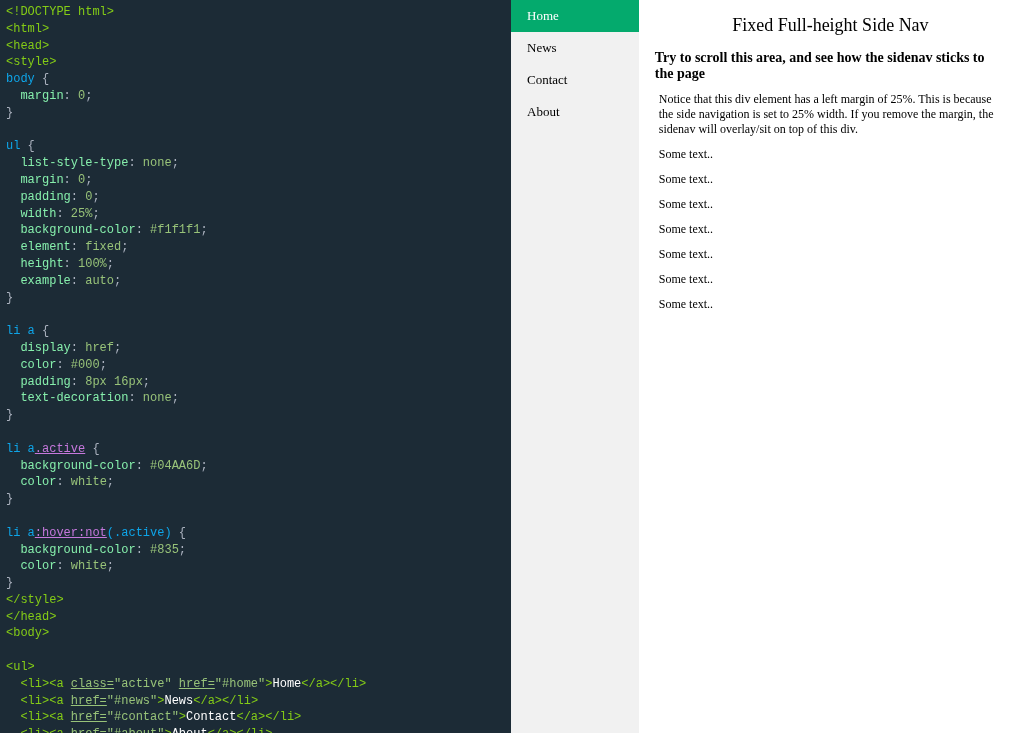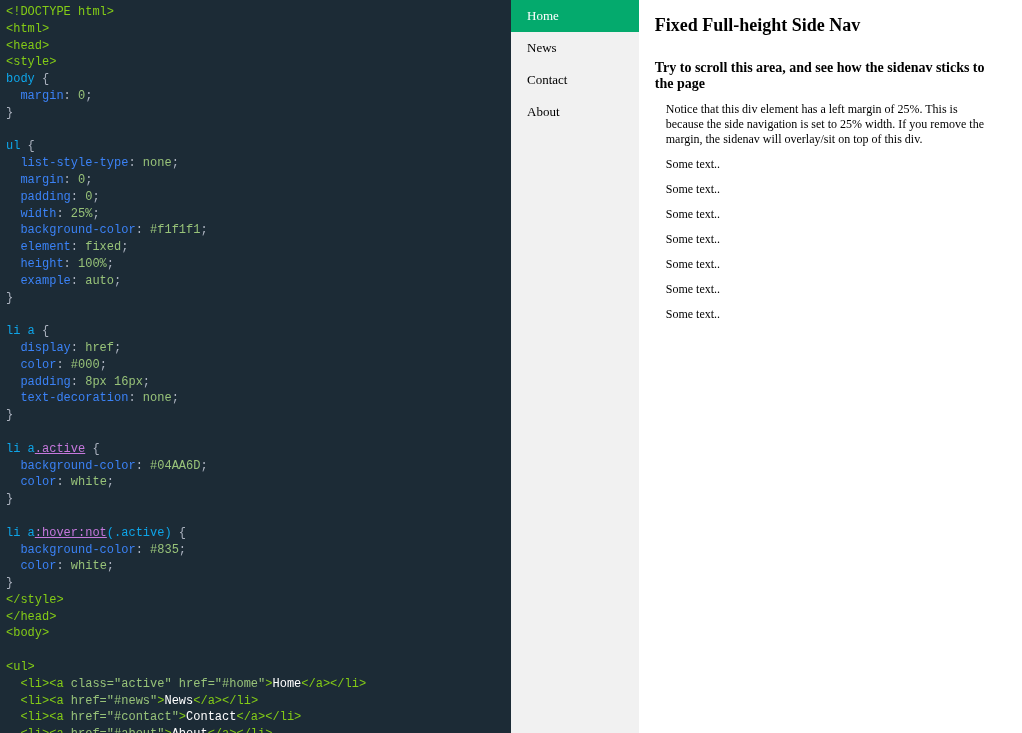--- a/index.html
+++ b/index.html
@@ -30,24 +30,24 @@
   height: 733px;
   background: #fff;
   font-family: "Times New Roman", Times, serif;
   font-size: 13px;
   color: #000;
   position: relative;
   overflow: hidden;
 }
 .tag { color: #84cc16; }
 .sel { color: #0ea5e9; }
-.prop { color: #3b82f6; }
+.prop { color: #86efac; }
 .val { color: #98c379; }
 .psel { color: #c678dd; text-decoration: underline; }
-.attr { color: #98c379; }
+.attr { color: #98c379; text-decoration: underline; }
 .str { color: #98c379; }
 .txt { color: #fff; }
 .punc { color: #abb2bf; }
 
 
 .pv-nav {
   list-style-type: none;
   margin: 0;
   padding: 0;
   width: 25%;
@@ -68,23 +68,23 @@
 }
 .pv-nav li a.active {
   background-color: #04AA6D;
   color: white;
 }
 .pv-content {
   margin-left: 25%;
   padding: 1px 16px;
   height: 1000px;
 }
-.pv-content h2 { font-size: 18px; font-weight: bold; margin: 14px 0 0 0; }
-.pv-content h3 { font-size: 14px; font-weight: bold; margin: 24px 0 10px 0; }
-.pv-content p { font-size: 12px; margin: 10px 11px; }
+.pv-content h2 { font-size: 18px; font-weight: normal; margin: 14px 0 0 0; text-align: center; }
+.pv-content h3 { font-size: 14px; font-weight: bold; margin: 14px 0 10px 0; }
+.pv-content p { font-size: 12px; margin: 10px 4px; }
 </style>
 </head>
 <body>
 
 <div class="container">
   <div class="code-pane" id="code-pane"><span class="tag">&lt;!DOCTYPE html&gt;</span>
 <span class="tag">&lt;html&gt;</span>
 <span class="tag">&lt;head&gt;</span>
 <span class="tag">&lt;style&gt;</span>
 <span class="sel">body</span><span class="punc"> {</span>

